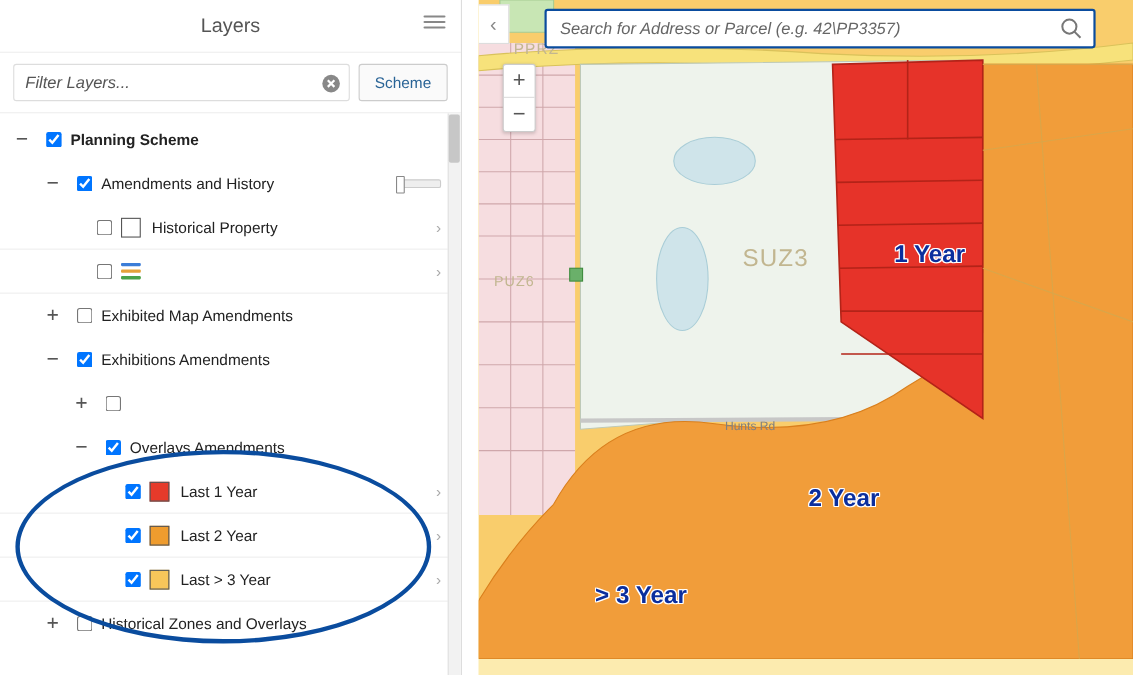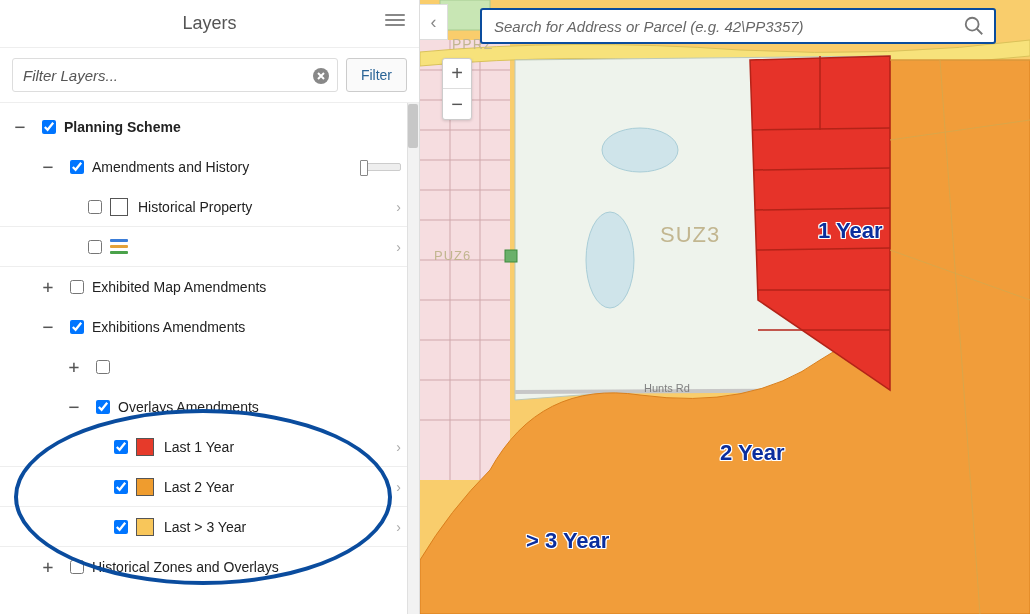--- a/index.html
+++ b/index.html
@@ -7,20 +7,21 @@
     margin: 0; padding: 0;
     width: 1030px; height: 614px;
     font-family: "Segoe UI", Arial, sans-serif;
     background: #fff;
     overflow: hidden;
   }
   .app {
     display: flex;
     width: 100%; height: 100%;
     position: relative;
+    gap: 15px;
   }
   
   .sidebar {
     width: 420px; height: 100%;
     border-right: 1px solid #ddd;
     display: flex; flex-direction: column;
     background: #fff;
     position: relative;
   }
   .sidebar-header {
@@ -203,21 +204,21 @@
       </div>
     </div>
     <div class="filter-row">
       <div class="filter-input-wrap">
         <input class="filter-input" placeholder="Filter Layers..." style="">
         <svg class="clear-icon" viewBox="0 0 20 20">
             <circle cx="10" cy="10" r="8" fill="#888"></circle>
             <path d="M7 7 L13 13 M13 7 L7 13" stroke="#fff" stroke-width="2"></path>
           </svg>
       </div>
-      <button class="filter-btn">Filter</button>
+      <button class="filter-btn">Scheme</button>
     </div>
 
     <div class="tree">
 
       <div class="row">
         <span class="spacer" style="width:8px"></span>
         <span class="toggle">−</span>
         <span class="spacer" style="width:6px"></span>
         <input type="checkbox" class="chk" checked="" style="">
         <span class="label bold">Planning Scheme</span>
@@ -379,21 +380,21 @@
         <path d="M470 250 L610 300"></path>
         <path d="M520 60 L560 614"></path>
       </g>
     </svg>
 
     <span class="suz-label" style="left:240px; top:222px;">SUZ3</span>
     <span class="suz-label" style="left:32px; top:36px; font-size:14px;">PPRZ</span>
     <span class="suz-label" style="left:14px; top:248px; font-size:13px;">PUZ6</span>
     <span class="street-label" style="left:196px; top:382px;margin-left:28px;">Hunts Rd</span>
 
-    <span class="map-label" style="left:398px; top:218px;">1 Year</span>
+    <span class="map-label" style="left:378px; top:218px;">1 Year</span>
     <span class="map-label" style="left:300px; top:440px;">2 Year</span>
     <span class="map-label" style="left:106px; top:528px;">&gt; 3 Year</span>
 
     <div class="collapse-tab">
       <span>‹</span>
     </div>
 
     <div class="search-wrap">
       <input class="search-input" placeholder="Search for Address or Parcel (e.g. 42\PP3357)" style="">
       <div class="search-btn">

